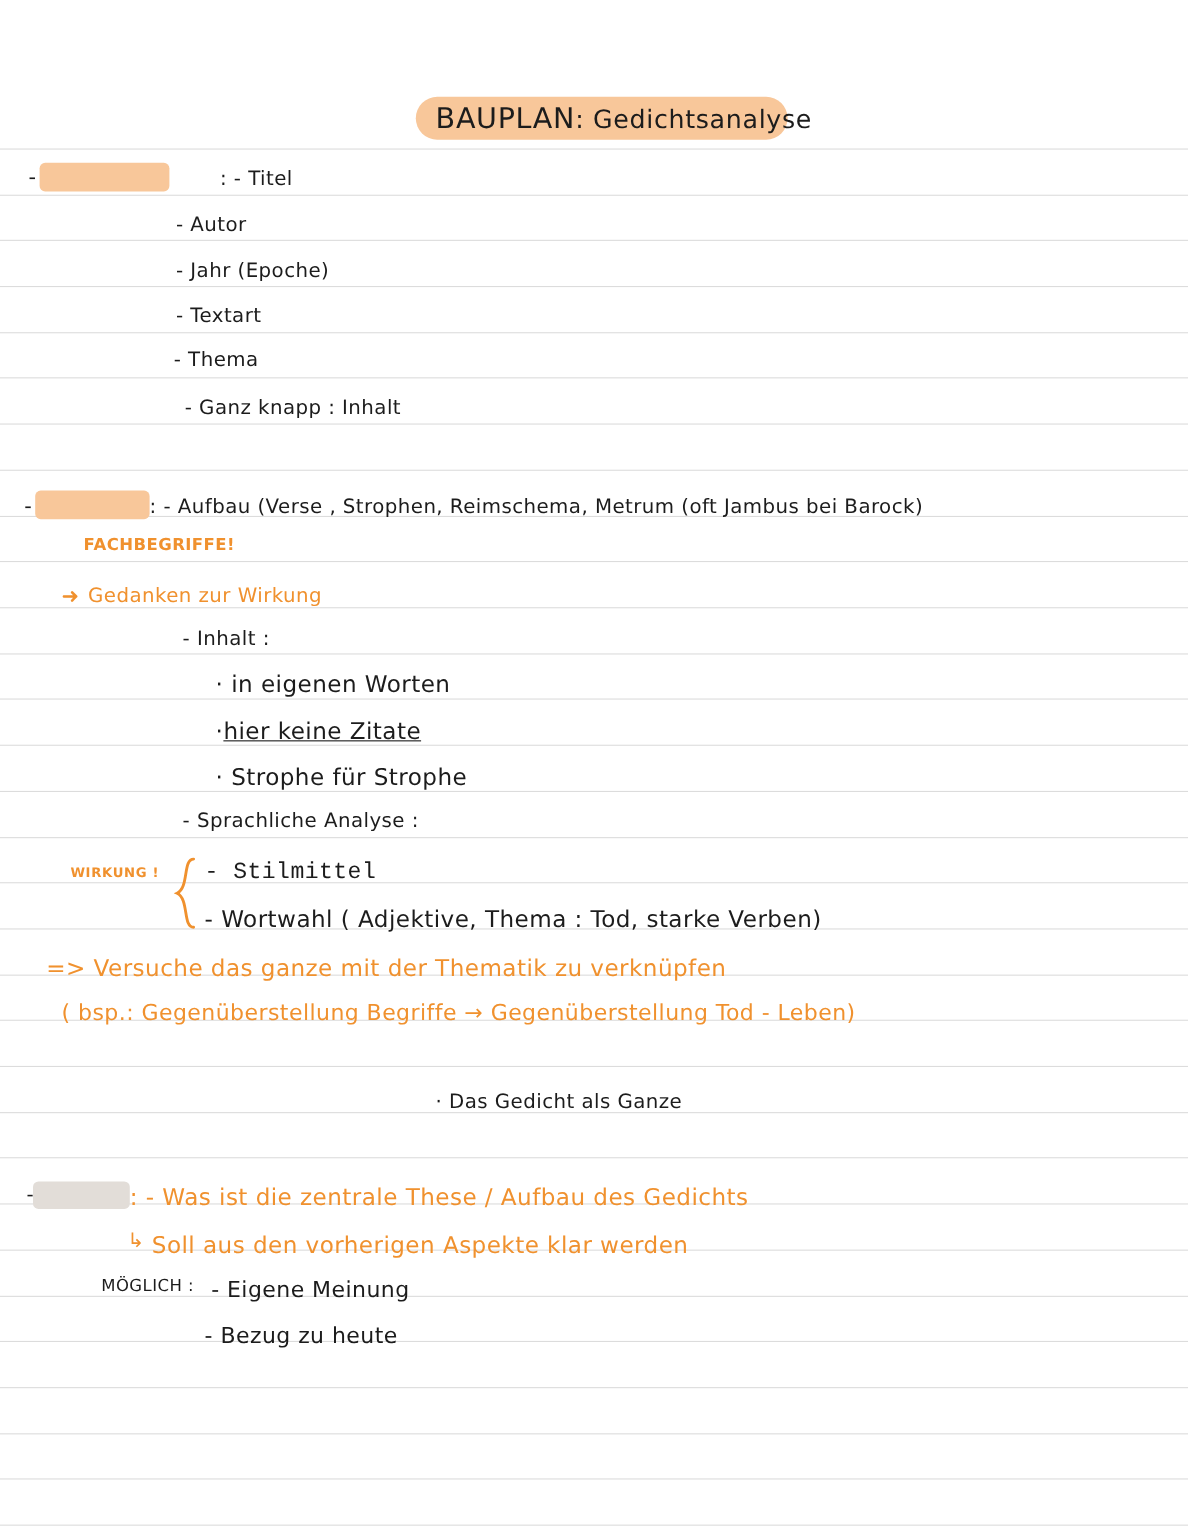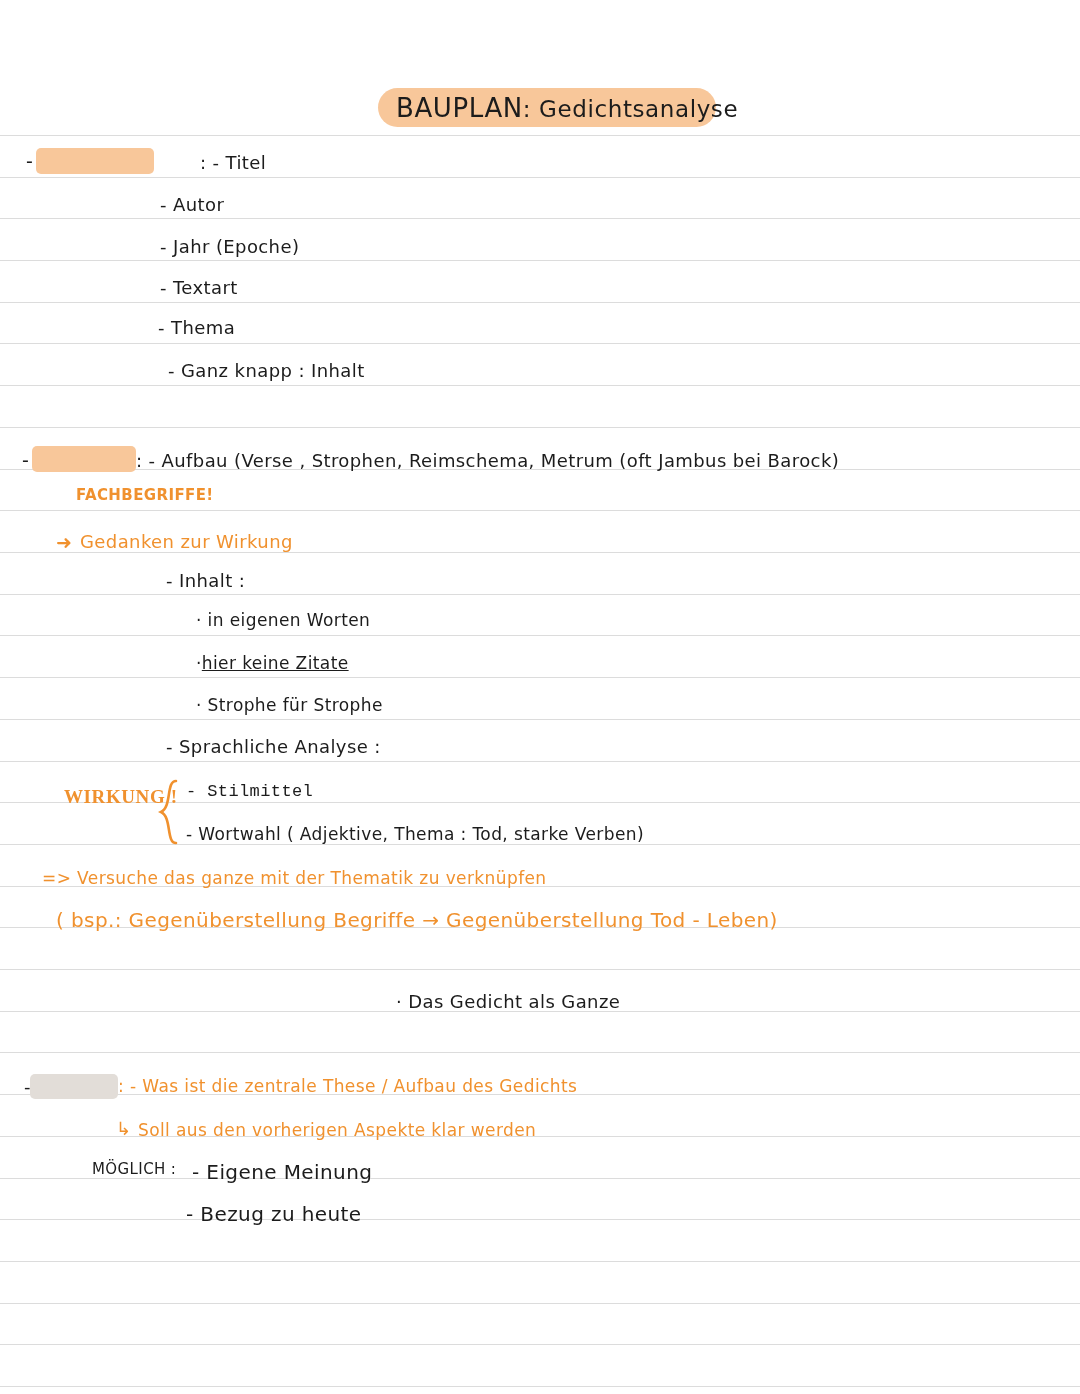--- a/index.html
+++ b/index.html
@@ -77,24 +77,24 @@
     z-index: 1;
   }
   .hl-grey {
     position: absolute;
     background: #e2ddd8;
     border-radius: 5px;
     z-index: 1;
   }
   .sz19 { font-size: 19px; }
   .sz18 { font-size: 18px; }
-  .sz17 { font-size: 17px; }
+  .sz17 { font-size: 21px; }
   .sz16 { font-size: 20px; }
   .sz15 { font-size: 15px; }
-  .sz13 { font-size: 19px; font-family: Liberation Serif, serif; }
+  .sz13 { font-size: 12px; }
   .bold { font-weight: bold; }
   .under { text-decoration: underline; }
 
   
   #brace {
     position: absolute;
     left: 158px;
     top: 779px;
     width: 22px;
     height: 66px;

